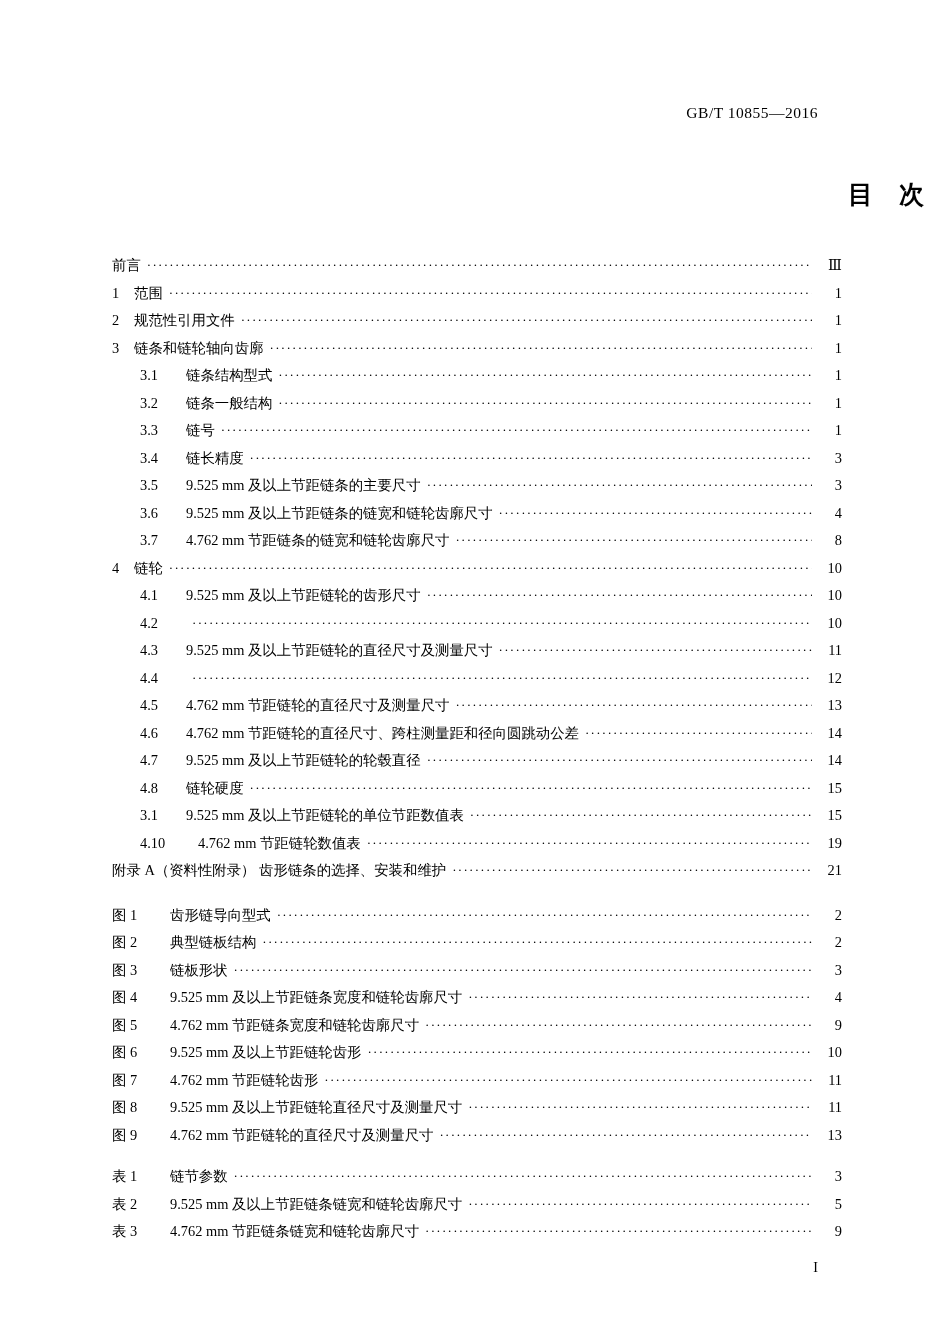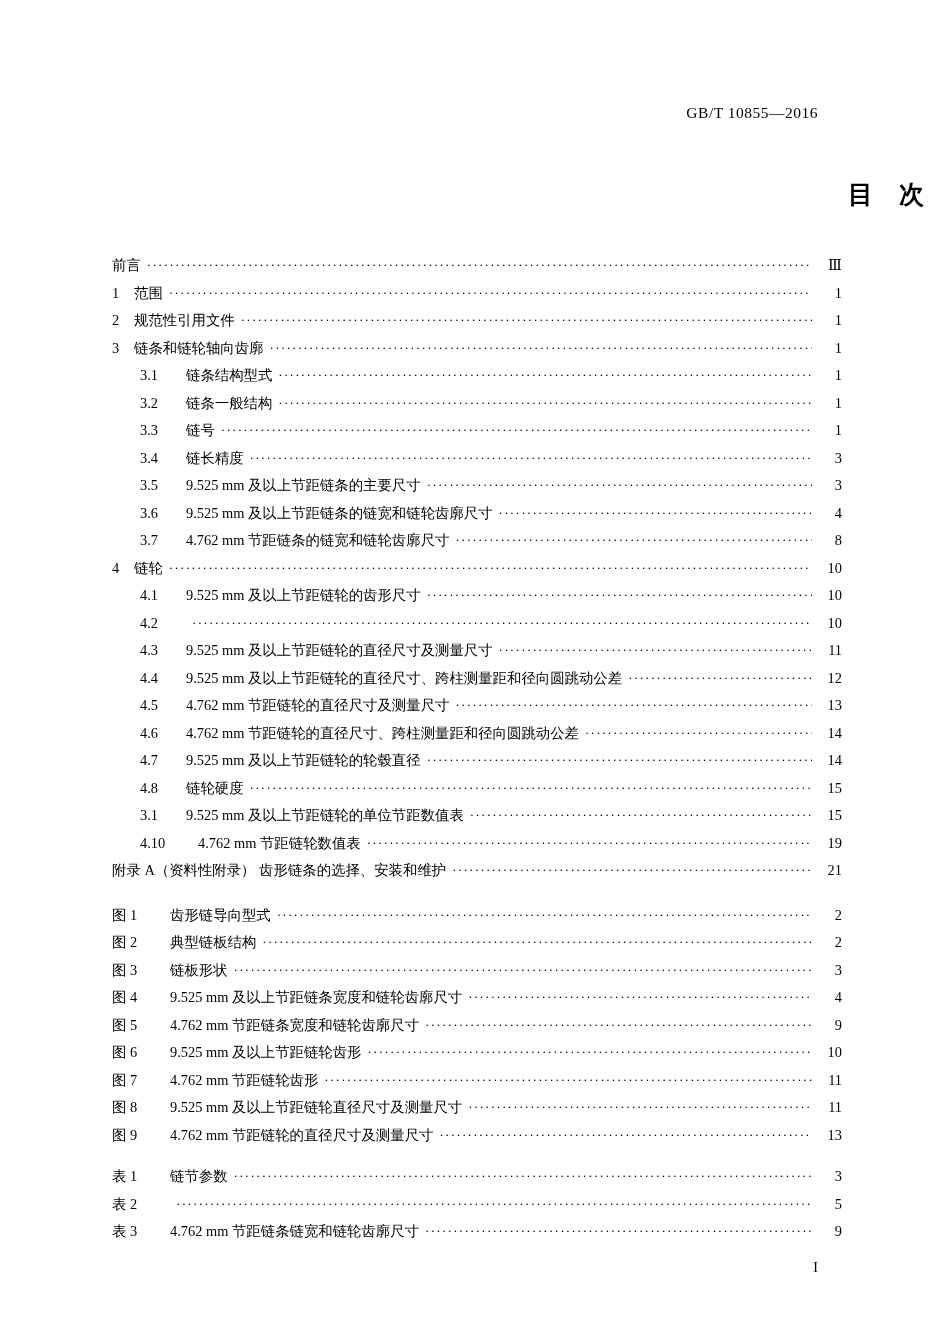--- a/index.html
+++ b/index.html
@@ -188,21 +188,20 @@
         <span class="page-no">10</span>
       </div>
       <div class="toc-row indent-2">
         <span class="num num-w2">4.3</span>
         <span class="label">9.525 mm 及以上节距链轮的直径尺寸及测量尺寸</span>
         <span class="dots">····························································································································································································································</span>
         <span class="page-no">11</span>
       </div>
       <div class="toc-row indent-2">
         <span class="num num-w2">4.4</span>
-        <span class="label">9.525 mm 及以上节距链轮的直径尺寸、跨柱测量距和径向圆跳动公差</span>
         <span class="dots">····························································································································································································································</span>
         <span class="page-no">12</span>
       </div>
       <div class="toc-row indent-2">
         <span class="num num-w2">4.5</span>
         <span class="label">4.762 mm 节距链轮的直径尺寸及测量尺寸</span>
         <span class="dots">····························································································································································································································</span>
         <span class="page-no">13</span>
       </div>
       <div class="toc-row indent-2">
@@ -298,20 +297,21 @@
       </div>
       <div class="gap-block-sm"></div>
       <div class="toc-row indent-1">
         <span class="num num-w3">表 1</span>
         <span class="label">链节参数</span>
         <span class="dots">····························································································································································································································</span>
         <span class="page-no">3</span>
       </div>
       <div class="toc-row indent-1">
         <span class="num num-w3">表 2</span>
+        <span class="label">9.525 mm 及以上节距链条链宽和链轮齿廓尺寸</span>
         <span class="dots">····························································································································································································································</span>
         <span class="page-no">5</span>
       </div>
       <div class="toc-row indent-1">
         <span class="num num-w3">表 3</span>
         <span class="label">4.762 mm 节距链条链宽和链轮齿廓尺寸</span>
         <span class="dots">····························································································································································································································</span>
         <span class="page-no">9</span>
       </div>
     </div>

